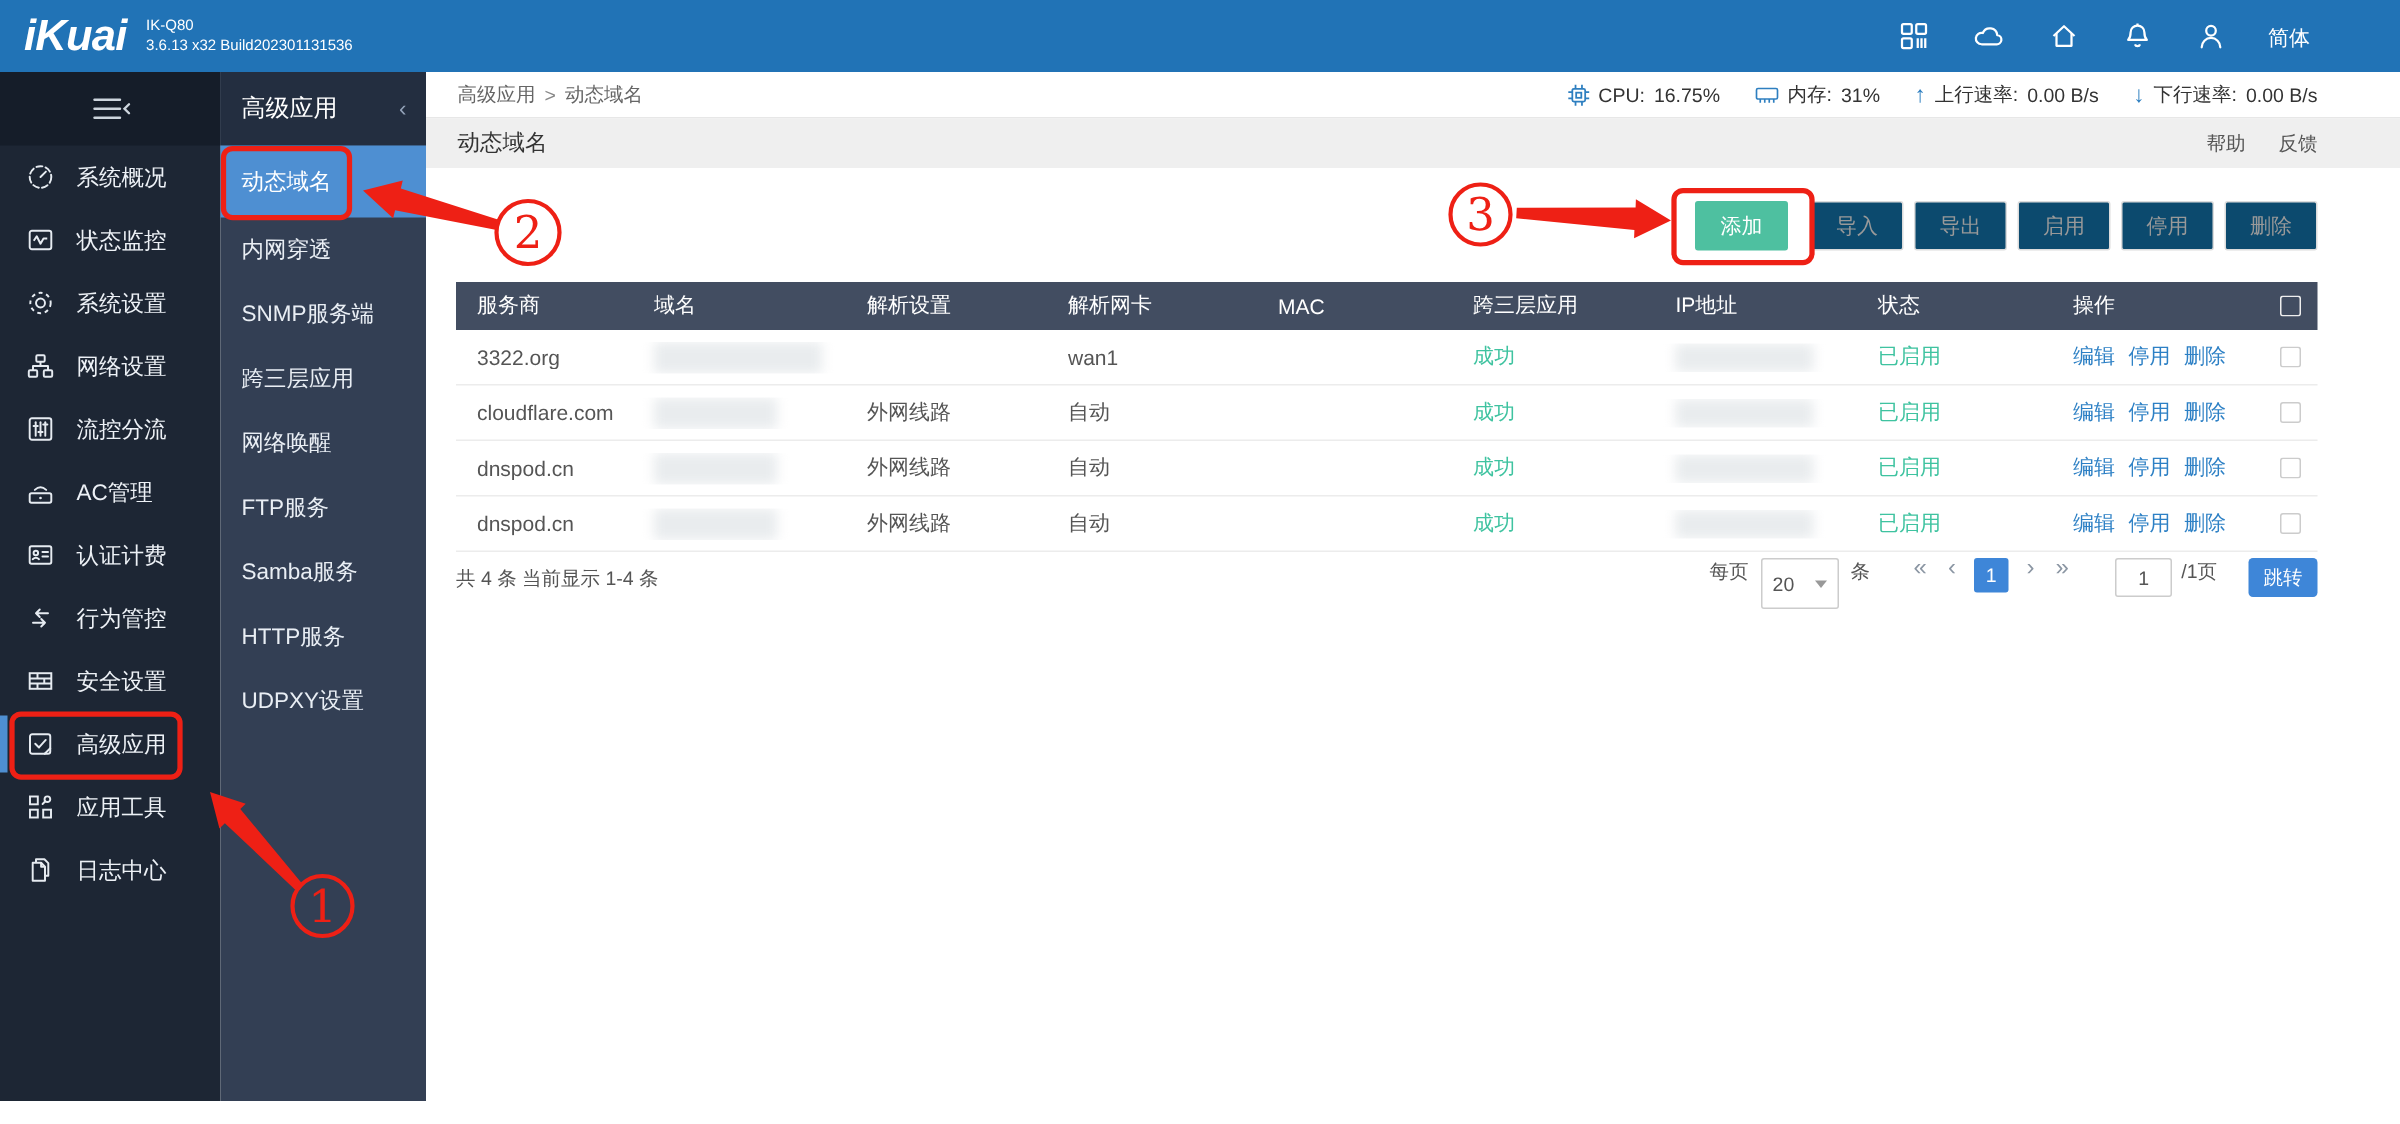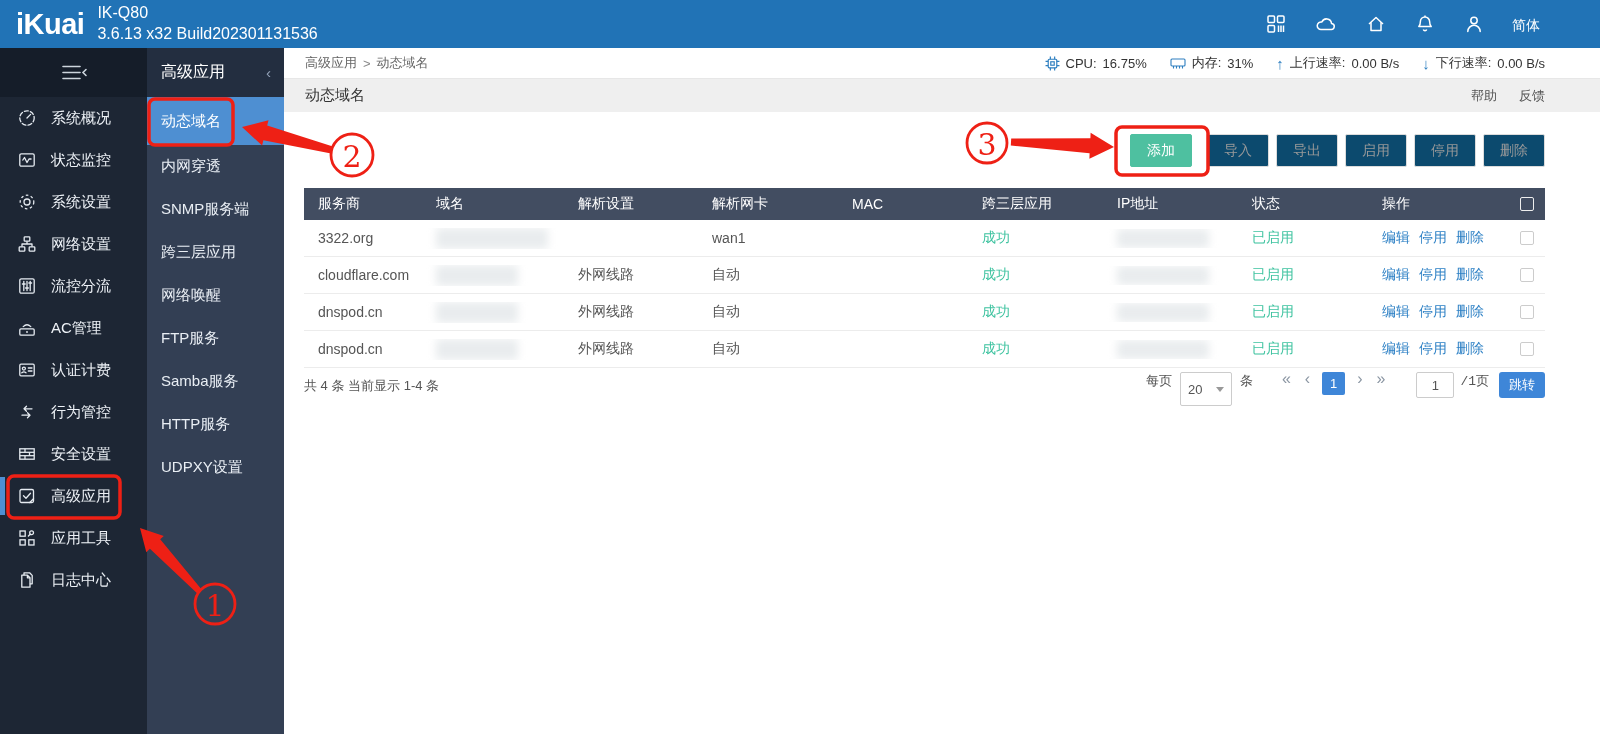--- a/index.html
+++ b/index.html
@@ -1,22 +1,22 @@
 <!DOCTYPE html>
 <html><head>
 <meta charset="utf-8">
 <style>
   * { box-sizing: border-box; margin: 0; padding: 0; }
   html,body { width:1600px; height:749px; }
   body { position:relative; font-family:"Liberation Sans","DejaVu Sans",sans-serif; background:#fff; overflow:hidden; }
 
   
   .topbar { position:absolute; left:0; top:0; width:1600px; height:48px; background:#2173b6; display:flex; align-items:center; color:#fff; }
-  .logo { font-size:29px; font-weight:800; margin-left:16px; letter-spacing:-0.5px; }
-  .model-block { margin-left:13px; font-size:16px; line-height:1.3; }
+  .logo { font-size:29px; font-weight:800; margin-left:16px; letter-spacing:-0.5px;font-style:italic; }
+  .model-block { margin-left:13px; font-size:10px; line-height:1.3; }
   .topbar-right { margin-left:auto; display:flex; align-items:flex-end; gap:27px; padding-right:60px; }
   .tb-icon svg { display:block; }
   .lang { font-size:14px; cursor:pointer; }
 
   
   .sidebar { position:absolute; left:0; top:48px; width:147px; height:686px; background:#1d2634; }
   .collapse { height:49px; background:#151d29; display:flex; align-items:center; justify-content:center; cursor:pointer; }
   .menu { padding-top:0; }
   .menu-item { height:42px; display:flex; align-items:center; padding-left:17px; gap:14px; color:#edf1f6; font-size:15px; cursor:pointer; position:relative; }
   .menu-item .mi-icon { width:20px; height:20px; flex:0 0 20px; }
@@ -65,21 +65,21 @@
   
   .summary { position:absolute; top:329px; left:20px; font-size:13px; color:#555; }
   .pager { position:absolute; top:324px; right:55px; display:flex; font-size:13px; color:#555; }
   .pager > * { flex:0 0 auto; }
   .sel { width:52px; height:26px; border:1px solid #ccc; border-radius:2px; display:flex; align-items:center; justify-content:space-between; padding:16px 7px; margin:0 8px; cursor:pointer; background:#fff; }
   .sel-caret { width:0; height:0; border-left:4px solid transparent; border-right:4px solid transparent; border-top:5px solid #999; }
   .pg-arrow { color:#8b96a3; font-size:16px; padding:0 7px; cursor:pointer; margin-top:-2px; }
   .pg-first { margin-left:22px; }
   .pg-current { width:23px; height:23px; background:#3e86d8; color:#fff; display:flex; align-items:center; justify-content:center; border-radius:2px; margin:0 5px; cursor:pointer; }
   .jump-input { width:38px; height:26px; border:1px solid #ccc; border-radius:2px; text-align:center; color:#555; font-size:13px; margin-left:24px; font-family:inherit; }
-  .total-pages { margin:0 10px 0 6px;font-family:Liberation Mono, monospace; }
+  .total-pages { margin:0 21px 0 6px; }
   .jump-btn { width:46px; height:26px; background:#3e86d8; color:#fff; border:none; border-radius:3px; font-size:13px; cursor:pointer; font-family:inherit; }
 
   
   .overlay { position:absolute; left:0; top:0; width:1600px; height:749px; pointer-events:none; z-index:40; }
 </style>
 </head>
 <body>
 
 <div class="topbar">
   <div class="logo">iKuai</div>

